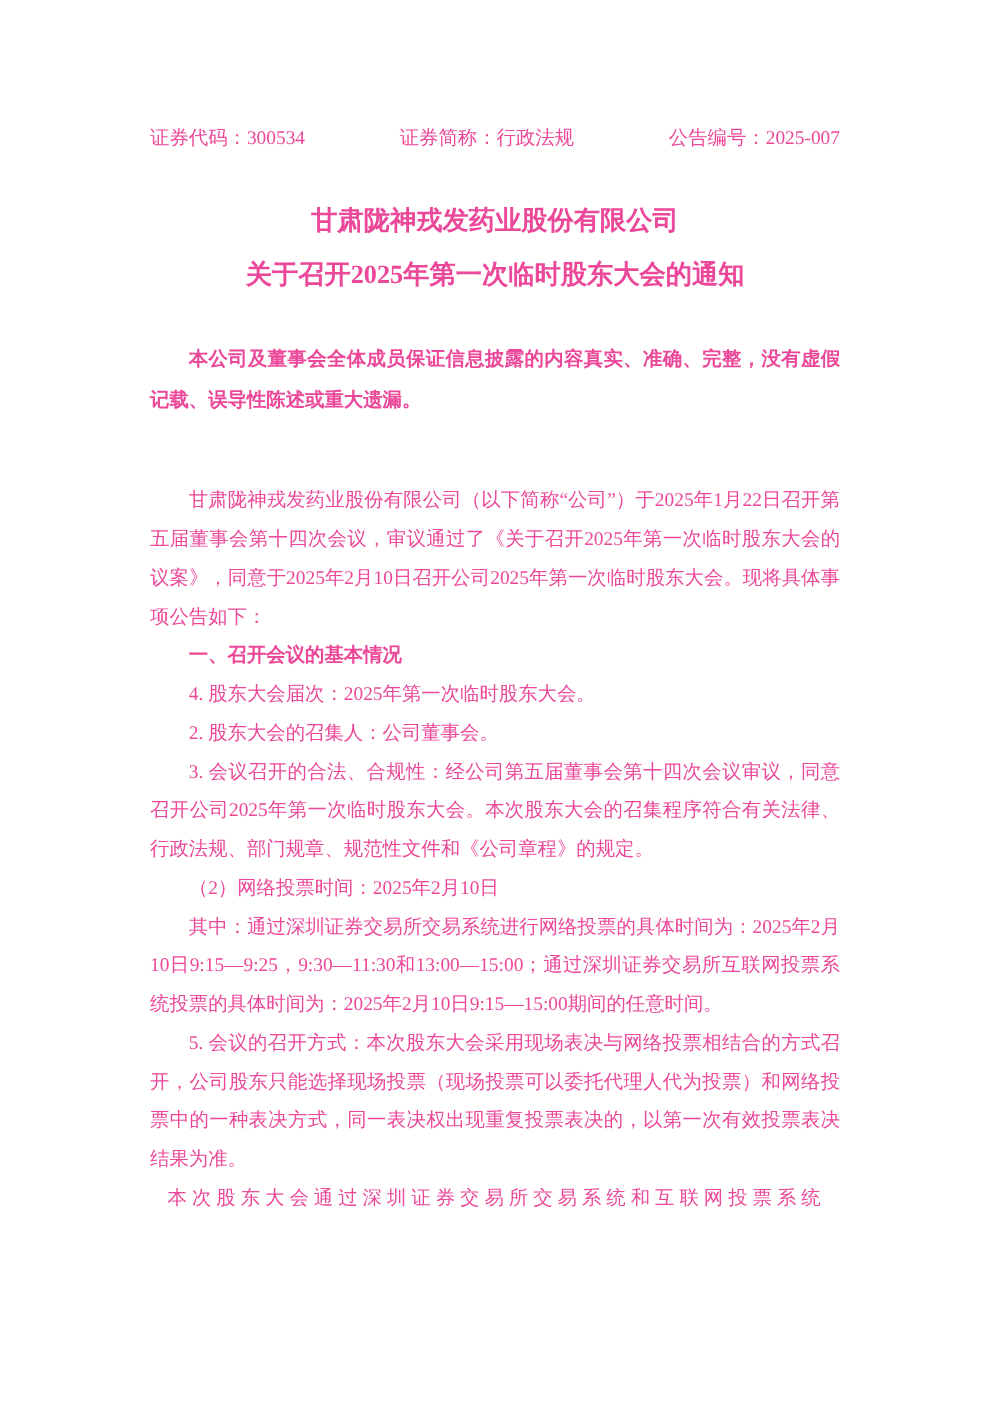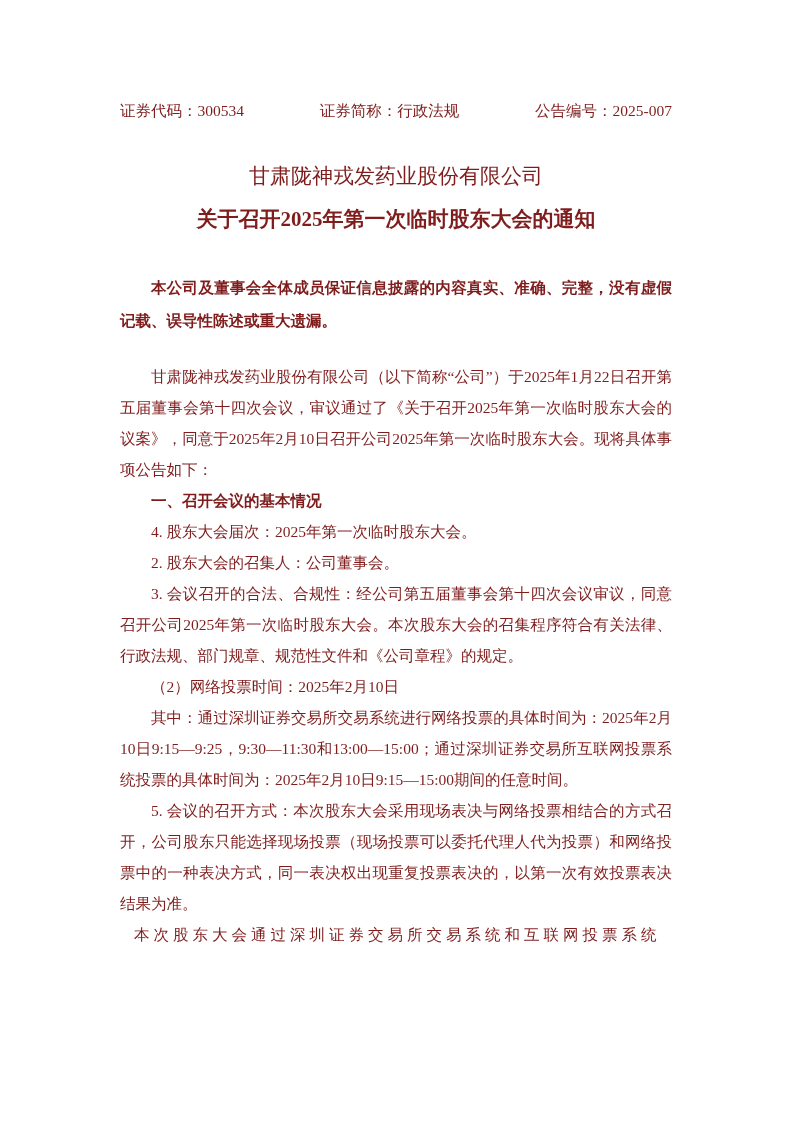--- a/index.html
+++ b/index.html
@@ -8,56 +8,56 @@
     background: #ffffff;
   }
   .page {
     position: relative;
     width: 794px;
     height: 1122px;
     box-sizing: border-box;
     margin: 0;
     padding: 101px 122px 0 120px;
     background: #ffffff;
-    color: #7f1d1d;
+    color: #ec4899;
     font-family: "Liberation Serif", "DejaVu Serif", serif;
     overflow: hidden;
   }
   .doc-header {
     display: flex;
     justify-content: space-between;
     align-items: baseline;
     font-size: 15.5px;
     line-height: 20px;
     white-space: nowrap;
   }
   .doc-title {
     margin: 42px 0 0 0;
     text-align: center;
     font-size: 21px;
-    font-weight: normal;
+    font-weight: bold;
     line-height: 27px;
   }
   .doc-subtitle {
     margin: 16px 0 0 0;
     text-align: center;
     font-size: 21px;
     font-weight: bold;
     line-height: 27px;
   }
   .disclaimer {
     margin: 38px 0 12px 0;
     font-size: 15.5px;
     font-weight: bold;
     line-height: 33px;
     text-indent: 2em;
     text-align: justify;
   }
   .doc-body {
-    margin-top: 24px;
+    margin-top: 48px;
   }
   .para {
     margin: 0;
     font-size: 15.5px;
     line-height: 31px;
     text-indent: 2em;
     text-align: justify;
   }
   .para.heading {
     font-weight: bold;

